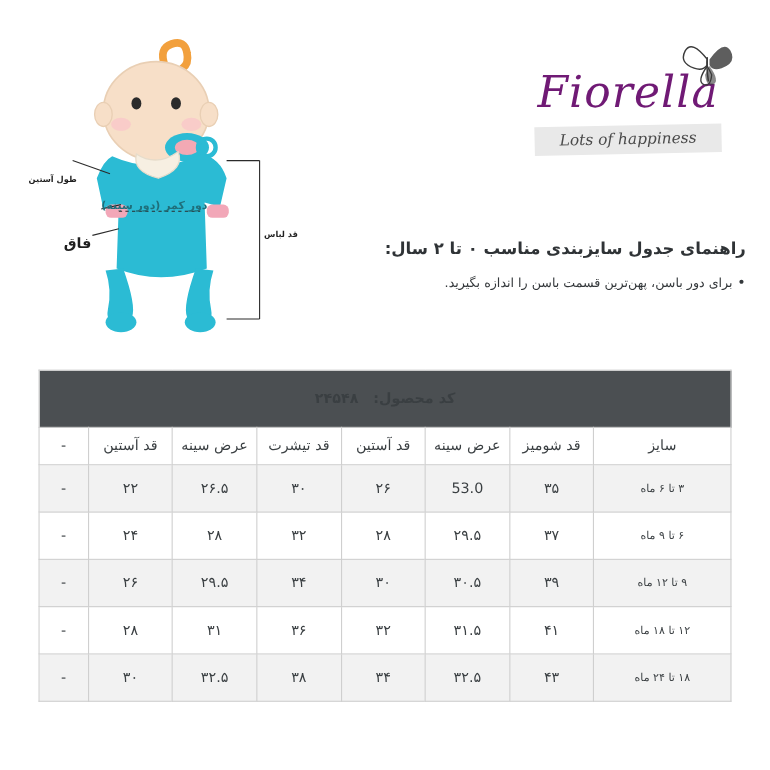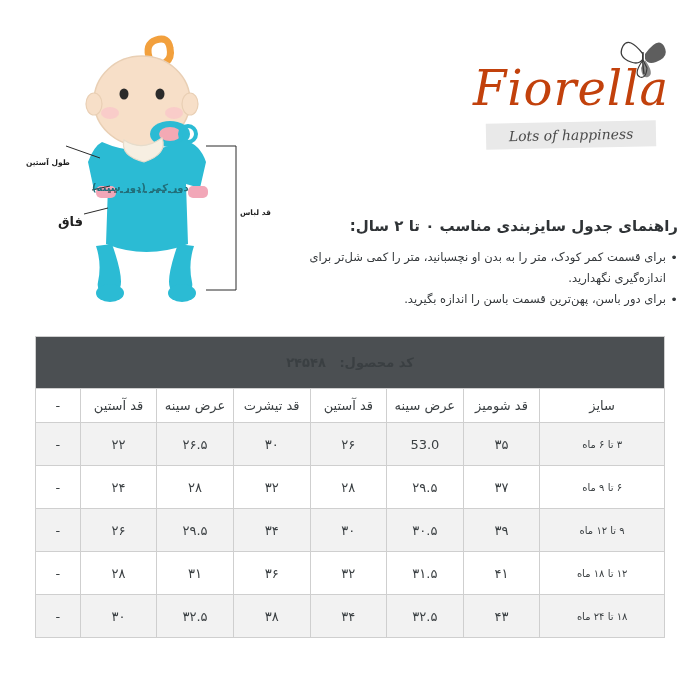--- a/index.html
+++ b/index.html
@@ -34,22 +34,22 @@
   
   .logo-wrap {
     position: absolute;
     right: 24px; top: 30px;
     width: 210px; height: 150px;
     text-align: center;
   }
   .logo-script {
     font-family: "DejaVu Serif", "Liberation Serif", serif;
     font-style: italic;
-    font-size: 48px;
-    color: #c2410c;
+    font-size: 40px;
+    color: #701a75;
     letter-spacing: 1px;
     line-height: 1;
     margin-top: 34px;
     direction: ltr;
   }
   .logo-sub-band {
     margin: 10px auto 0 auto;
     width: 170px; height: 26px;
     background: #e9e9e9;
     transform: rotate(-1.2deg);
@@ -215,21 +215,20 @@
       </svg>
       <div class="logo-script">Fiorella</div>
       <div class="logo-sub-band">
         <span class="logo-sub">Lots of happiness</span>
       </div>
     </div>
 
     <div class="guide">
       <div class="guide-title">راهنمای جدول سایزبندی مناسب ۰ تا ۲ سال:</div>
       <ul class="guide-list">
-        <li>برای قسمت کمر کودک، متر را به بدن او نچسبانید، متر را کمی شل‌تر برای اندازه‌گیری نگهدارید.</li>
         <li>برای دور باسن، پهن‌ترین قسمت باسن را اندازه بگیرید.</li>
       </ul>
     </div>
   </div>
 
   <div class="table-zone">
     <table class="size-table">
       <tbody>
         <tr class="code-row">
           <td colspan="8">

